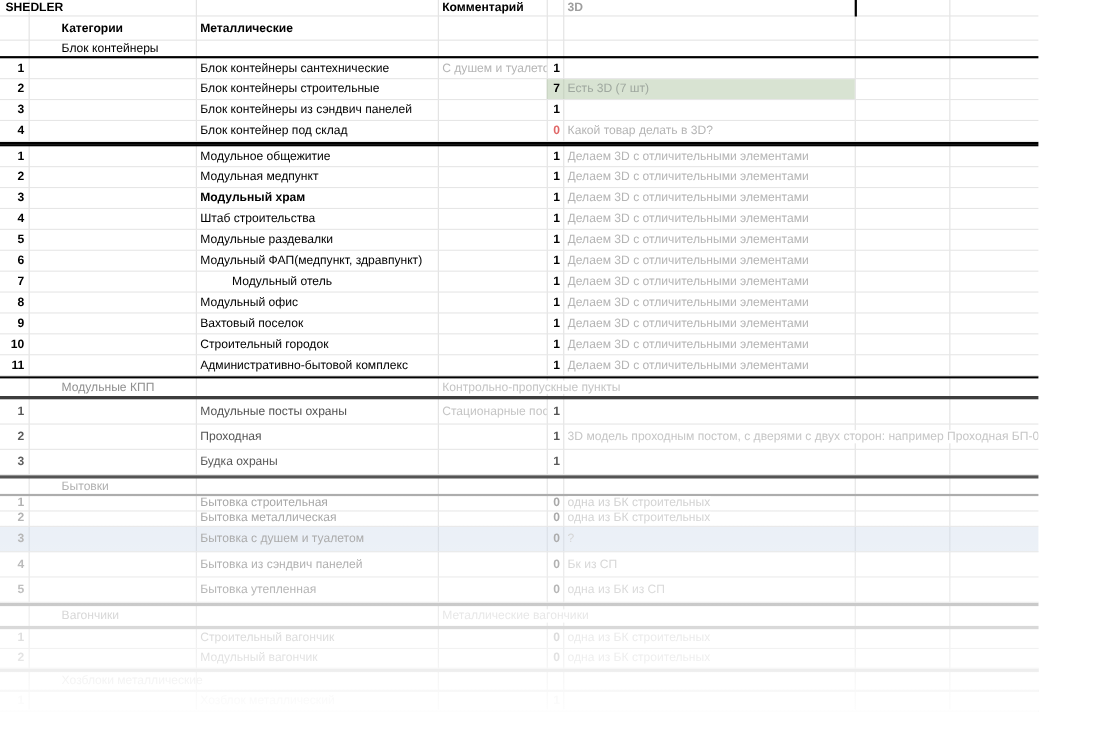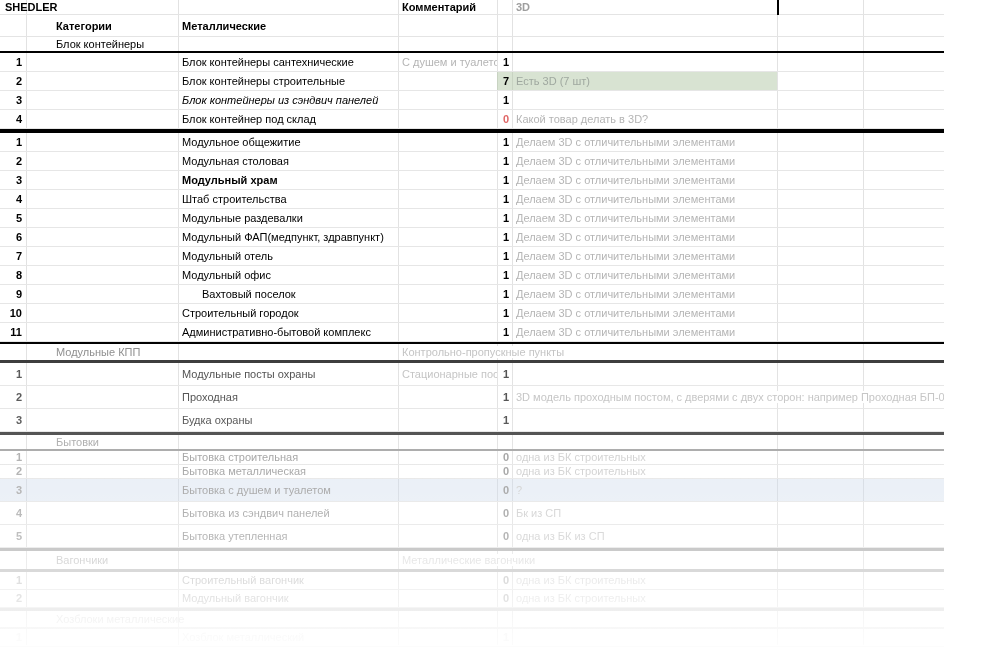--- a/index.html
+++ b/index.html
@@ -75,40 +75,40 @@
         </div>
         <div class="row hl-green" style="height: 18px; line-height: 18px; border-bottom: 1px solid rgb(230, 230, 230); box-sizing: content-box;">
           <div class="greenpatch" style="background: rgba(168, 192, 155, 0.45);"></div>
           <div class="cell cell-num" style="color: rgb(0, 0, 0); font-weight: bold;"><span>2</span></div>
           <div class="cell cell-sub" style="color: rgb(0, 0, 0);"><span>Блок контейнеры строительные</span></div>
           <div class="cell cell-cnt" style="color: rgb(0, 0, 0); font-weight: bold;"><span>7</span></div>
           <div class="cell cell-3d" style="color: rgb(159, 168, 159);"><span class="ovf">Есть 3D (7 шт)</span></div>
         </div>
         <div class="row" style="height: 18px; line-height: 18px; border-bottom: 1px solid rgb(230, 230, 230); box-sizing: content-box;">
           <div class="cell cell-num" style="color: rgb(0, 0, 0); font-weight: bold;"><span>3</span></div>
-          <div class="cell cell-sub" style="color: rgb(0, 0, 0); font-style: italic;"><span>Блок контейнеры из сэндвич панелей</span></div>
+          <div class="cell cell-sub" style="color: rgb(0, 0, 0);"><span>Блок контейнеры из сэндвич панелей</span></div>
           <div class="cell cell-cnt" style="color: rgb(0, 0, 0); font-weight: bold;"><span>1</span></div>
         </div>
         <div class="row" style="height: 18px; line-height: 18px; border-bottom: 1px solid rgb(230, 230, 230); box-sizing: content-box;">
           <div class="cell cell-num" style="color: rgb(0, 0, 0); font-weight: bold;"><span>4</span></div>
           <div class="cell cell-sub" style="color: rgb(0, 0, 0);"><span>Блок контейнер под склад</span></div>
           <div class="cell cell-cnt" style="color: rgb(224, 102, 102); font-weight: bold;"><span>0</span></div>
           <div class="cell cell-3d" style="color: rgb(181, 181, 181);"><span class="ovf">Какой товар делать в 3D?</span></div>
         </div>
         <div class="sep" style="height: 2px; background: rgb(0, 0, 0);"></div>
         <div class="sep" style="height: 2px; background: rgb(0, 0, 0);"></div>
         <div class="row" style="height: 18px; line-height: 18px; border-bottom: 1px solid rgb(230, 230, 230); box-sizing: content-box;">
           <div class="cell cell-num" style="color: rgb(0, 0, 0); font-weight: bold;"><span>1</span></div>
           <div class="cell cell-sub" style="color: rgb(0, 0, 0);"><span>Модульное общежитие</span></div>
           <div class="cell cell-cnt" style="color: rgb(0, 0, 0); font-weight: bold;"><span>1</span></div>
           <div class="cell cell-3d" style="color: rgb(181, 181, 181);"><span class="ovf">Делаем 3D с отличительными элементами</span></div>
         </div>
         <div class="row" style="height: 18px; line-height: 18px; border-bottom: 1px solid rgb(230, 230, 230); box-sizing: content-box;">
           <div class="cell cell-num" style="color: rgb(0, 0, 0); font-weight: bold;"><span>2</span></div>
-          <div class="cell cell-sub" style="color: rgb(0, 0, 0);"><span>Модульная столовая</span></div>
+          <div class="cell cell-sub" style="color: rgb(0, 0, 0);"><span>Модульная медпункт</span></div>
           <div class="cell cell-cnt" style="color: rgb(0, 0, 0); font-weight: bold;"><span>1</span></div>
           <div class="cell cell-3d" style="color: rgb(181, 181, 181);"><span class="ovf">Делаем 3D с отличительными элементами</span></div>
         </div>
         <div class="row" style="height: 18px; line-height: 18px; border-bottom: 1px solid rgb(230, 230, 230); box-sizing: content-box;">
           <div class="cell cell-num" style="color: rgb(0, 0, 0); font-weight: bold;"><span>3</span></div>
           <div class="cell cell-sub" style="color: rgb(0, 0, 0); font-weight: bold;"><span>Модульный храм</span></div>
           <div class="cell cell-cnt" style="color: rgb(0, 0, 0); font-weight: bold;"><span>1</span></div>
           <div class="cell cell-3d" style="color: rgb(181, 181, 181);"><span class="ovf">Делаем 3D с отличительными элементами</span></div>
         </div>
         <div class="row" style="height: 18px; line-height: 18px; border-bottom: 1px solid rgb(230, 230, 230); box-sizing: content-box;">
@@ -124,33 +124,33 @@
           <div class="cell cell-3d" style="color: rgb(181, 181, 181);"><span class="ovf">Делаем 3D с отличительными элементами</span></div>
         </div>
         <div class="row" style="height: 18px; line-height: 18px; border-bottom: 1px solid rgb(230, 230, 230); box-sizing: content-box;">
           <div class="cell cell-num" style="color: rgb(0, 0, 0); font-weight: bold;"><span>6</span></div>
           <div class="cell cell-sub" style="color: rgb(0, 0, 0);"><span>Модульный ФАП(медпункт, здравпункт)</span></div>
           <div class="cell cell-cnt" style="color: rgb(0, 0, 0); font-weight: bold;"><span>1</span></div>
           <div class="cell cell-3d" style="color: rgb(181, 181, 181);"><span class="ovf">Делаем 3D с отличительными элементами</span></div>
         </div>
         <div class="row" style="height: 18px; line-height: 18px; border-bottom: 1px solid rgb(230, 230, 230); box-sizing: content-box;">
           <div class="cell cell-num" style="color: rgb(0, 0, 0); font-weight: bold;"><span>7</span></div>
-          <div class="cell cell-sub" style="color: rgb(0, 0, 0);"><span>Модульный отель</span></div>
+          <div class="cell cell-sub" style="color: rgb(0, 0, 0); margin-left: 29px;"><span>Модульный отель</span></div>
           <div class="cell cell-cnt" style="color: rgb(0, 0, 0); font-weight: bold;"><span>1</span></div>
           <div class="cell cell-3d" style="color: rgb(181, 181, 181);"><span class="ovf">Делаем 3D с отличительными элементами</span></div>
         </div>
         <div class="row" style="height: 18px; line-height: 18px; border-bottom: 1px solid rgb(230, 230, 230); box-sizing: content-box;">
           <div class="cell cell-num" style="color: rgb(0, 0, 0); font-weight: bold;"><span>8</span></div>
           <div class="cell cell-sub" style="color: rgb(0, 0, 0);"><span>Модульный офис</span></div>
           <div class="cell cell-cnt" style="color: rgb(0, 0, 0); font-weight: bold;"><span>1</span></div>
           <div class="cell cell-3d" style="color: rgb(181, 181, 181);"><span class="ovf">Делаем 3D с отличительными элементами</span></div>
         </div>
         <div class="row" style="height: 18px; line-height: 18px; border-bottom: 1px solid rgb(230, 230, 230); box-sizing: content-box;">
           <div class="cell cell-num" style="color: rgb(0, 0, 0); font-weight: bold;"><span>9</span></div>
-          <div class="cell cell-sub" style="color: rgb(0, 0, 0); margin-left: 20px;"><span>Вахтовый поселок</span></div>
+          <div class="cell cell-sub" style="color: rgb(0, 0, 0);"><span>Вахтовый поселок</span></div>
           <div class="cell cell-cnt" style="color: rgb(0, 0, 0); font-weight: bold;"><span>1</span></div>
           <div class="cell cell-3d" style="color: rgb(181, 181, 181);"><span class="ovf">Делаем 3D с отличительными элементами</span></div>
         </div>
         <div class="row" style="height: 18px; line-height: 18px; border-bottom: 1px solid rgb(230, 230, 230); box-sizing: content-box;">
           <div class="cell cell-num" style="color: rgb(0, 0, 0); font-weight: bold;"><span>10</span></div>
           <div class="cell cell-sub" style="color: rgb(0, 0, 0);"><span>Строительный городок</span></div>
           <div class="cell cell-cnt" style="color: rgb(0, 0, 0); font-weight: bold;"><span>1</span></div>
           <div class="cell cell-3d" style="color: rgb(181, 181, 181);"><span class="ovf">Делаем 3D с отличительными элементами</span></div>
         </div>
         <div class="row" style="height: 18px; line-height: 18px; border-bottom: 1px solid rgb(230, 230, 230); box-sizing: content-box;">

